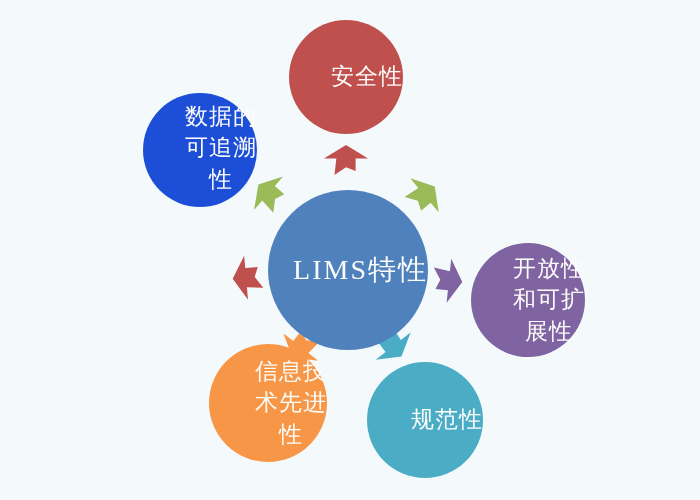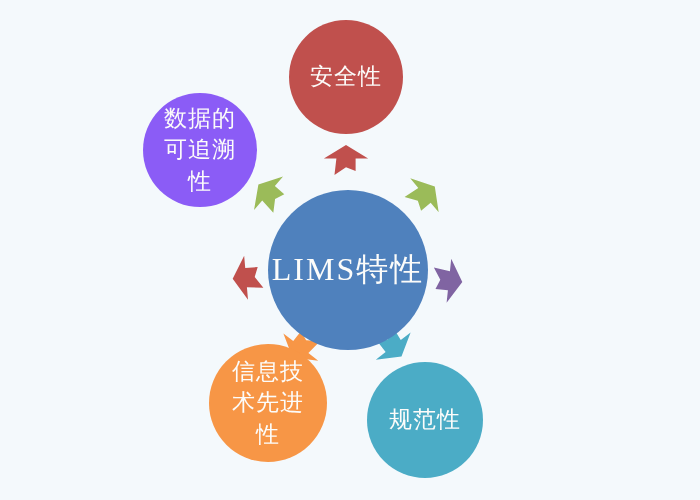--- a/index.html
+++ b/index.html
@@ -16,36 +16,36 @@
     position: relative;
     width: 700px;
     height: 500px;
     background: #F4F9FC;
   }
   .node {
     position: absolute;
     border-radius: 50%;
     display: flex;
     align-items: center;
-    justify-content: center;
+    justify-content: flex-end;
     text-align: center;
     color: #FCFCFA;
     box-sizing: border-box;
   }
   .node-label {
     white-space: pre-line;
     font-size: 23px;
     line-height: 1.36;
     letter-spacing: 1px;
   }
   .node-center {
     left: 268px; top: 190px; width: 160px; height: 160px;
   }
   .node-center .node-label {
-    font-size: 32px;
+    font-size: 28px;
     letter-spacing: 2px;
   }
   .node-top          { left: 289px; top: 20px;  width: 114px; height: 114px; }
   .node-top-right    { left: 433px; top: 84px;  width: 115px; height: 115px; }
   .node-right        { left: 471px; top: 243px; width: 114px; height: 114px; }
   .node-bottom-right { left: 367px; top: 362px; width: 116px; height: 116px; }
   .node-bottom-left  { left: 209px; top: 344px; width: 118px; height: 118px; }
   .node-left         { left: 113px; top: 240px; width: 114px; height: 114px; }
   .node-top-left     { left: 143px; top: 93px;  width: 114px; height: 114px; }
 
@@ -104,27 +104,32 @@
       </svg>
   </div>
 
   <div class="node node-center" style="background-color: rgb(79, 129, 189);">
     <span class="node-label">LIMS特性</span>
   </div>
 
   <div class="node node-top" style="background-color: rgb(192, 80, 77);">
     <span class="node-label">安全性</span>
   </div>
+  <div class="node node-right" style="background-color: rgb(128, 100, 162);">
+    <span class="node-label">开放性
+和可扩
+展性</span>
+  </div>
   <div class="node node-bottom-right" style="background-color: rgb(75, 172, 198);">
     <span class="node-label">规范性</span>
   </div>
   <div class="node node-bottom-left" style="background-color: rgb(247, 150, 70);">
     <span class="node-label">信息技
 术先进
 性</span>
   </div>
-  <div class="node node-top-left" style="background-color: #8b5cf6;">
+  <div class="node node-top-left" style="background-color: #1d4ed8; font-family: Liberation Mono, monospace;">
     <span class="node-label">数据的
 可追溯
 性</span>
   </div>
 
 </div>
 
 </body></html>

